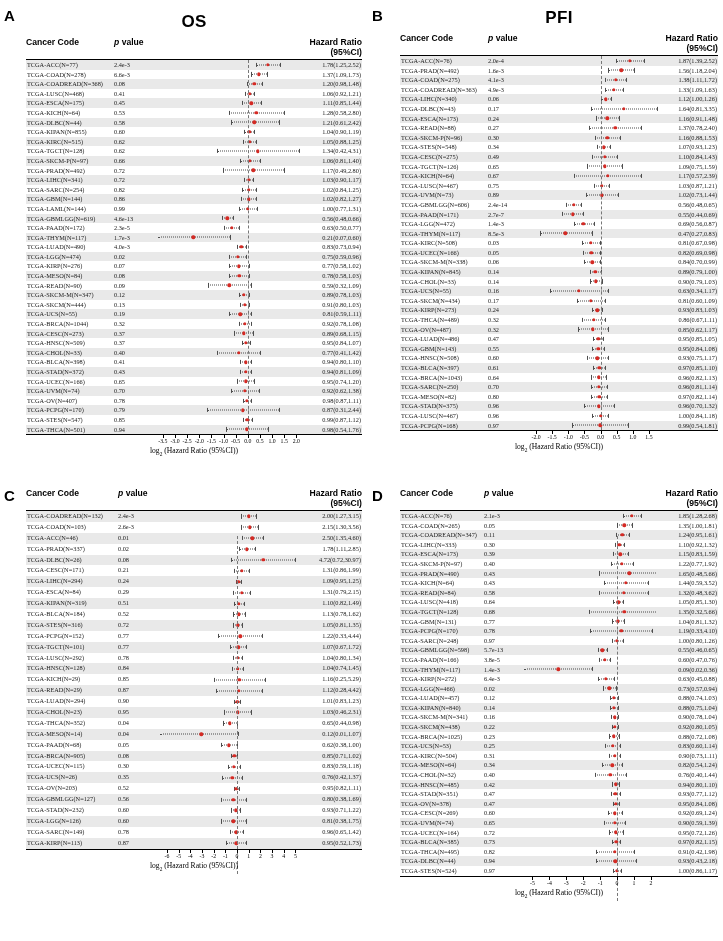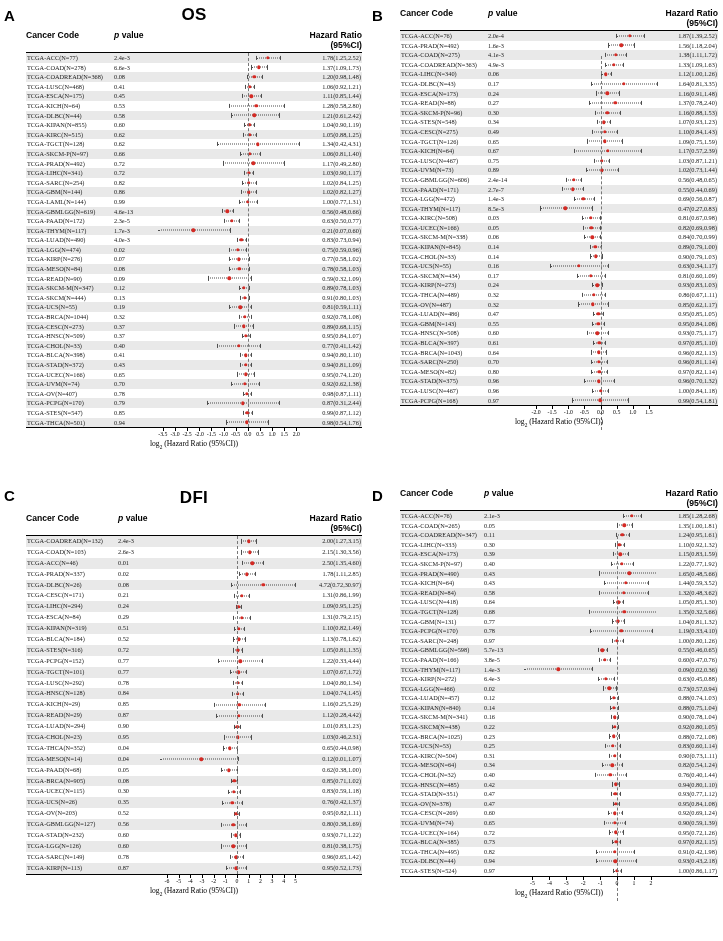--- a/index.html
+++ b/index.html
@@ -129,21 +129,21 @@
     color: #000;
   }
   .axis-title sub { font-size: 5.4px; }
 </style>
 </head>
 <body>
 
 <div id="page">
 
   <div class="panel-letter" style="left:4px; top:8px;">A</div>
-  <div class="panel" id="panel-a" style="left: 26px; top: 5px; width: 336px; --wcode: 88px; --wp: 44px; --whr: 62px; --rowh: 9.6px; --plotleft: 0px; --plotright: 4px; position: absolute;">
+  <div class="panel" id="panel-a" style="left: 26px; top: 12px; width: 336px; --wcode: 88px; --wp: 44px; --whr: 62px; --rowh: 9.6px; --plotleft: 0px; --plotright: 4px; position: absolute;">
       <div class="panel-title">OS</div>
       <div class="fp-head">
         <div class="c-code">Cancer Code</div>
         <div class="c-p"><i>p</i> value</div>
         <div class="c-plot"></div>
         <div class="c-hr">Hazard Ratio (95%CI)</div>
       </div>
       <div class="fp-rows" style="position: relative;">
         <div class="fp-row alt">
           <div class="c-code">TCGA-ACC(N=77)</div>
@@ -603,20 +603,21 @@
           <div class="tick-lbl" style="left: 88.8889%;">1.5</div>
           <div class="tick" style="left: 97.4359%;"></div>
           <div class="tick-lbl" style="left: 97.4359%;">2.0</div>
         </div>
         <div class="axis-title">log<sub>2</sub> (Hazard Ratio (95%CI))</div>
       </div>
     </div>
 
   <div class="panel-letter" style="left:372px; top:8px;">B</div>
   <div class="panel" id="panel-b" style="left: 400px; top: 8px; width: 318px; --wcode: 88px; --wp: 40px; --whr: 60px; --rowh: 9.6px; --plotleft: 0px; --plotright: 4px; position: absolute;">
+      <div class="panel-title">PFI</div>
       <div class="fp-head">
         <div class="c-code">Cancer Code</div>
         <div class="c-p"><i>p</i> value</div>
         <div class="c-plot"></div>
         <div class="c-hr">Hazard Ratio (95%CI)</div>
       </div>
       <div class="fp-rows" style="position: relative;">
         <div class="fp-row alt">
           <div class="c-code">TCGA-ACC(N=76)</div>
           <div class="c-p">2.0e-4</div>
@@ -1068,21 +1069,20 @@
           <div class="tick-lbl" style="left: 80.6452%;">1.0</div>
           <div class="tick" style="left: 93.0521%;"></div>
           <div class="tick-lbl" style="left: 93.0521%;">1.5</div>
         </div>
         <div class="axis-title">log<sub>2</sub> (Hazard Ratio (95%CI))</div>
       </div>
     </div>
 
   <div class="panel-letter" style="left:4px; top:488px;">C</div>
   <div class="panel" id="panel-c" style="left: 26px; top: 488px; width: 336px; --wcode: 92px; --wp: 42px; --whr: 62px; --rowh: 10.9px; --plotleft: 0px; --plotright: 4px; position: absolute;">
-      <div class="panel-title">DFI</div>
       <div class="fp-head">
         <div class="c-code">Cancer Code</div>
         <div class="c-p"><i>p</i> value</div>
         <div class="c-plot"></div>
         <div class="c-hr">Hazard Ratio (95%CI)</div>
       </div>
       <div class="fp-rows" style="position: relative;">
         <div class="fp-row alt">
           <div class="c-code">TCGA-COADREAD(N=132)</div>
           <div class="c-p">2.4e-3</div>

